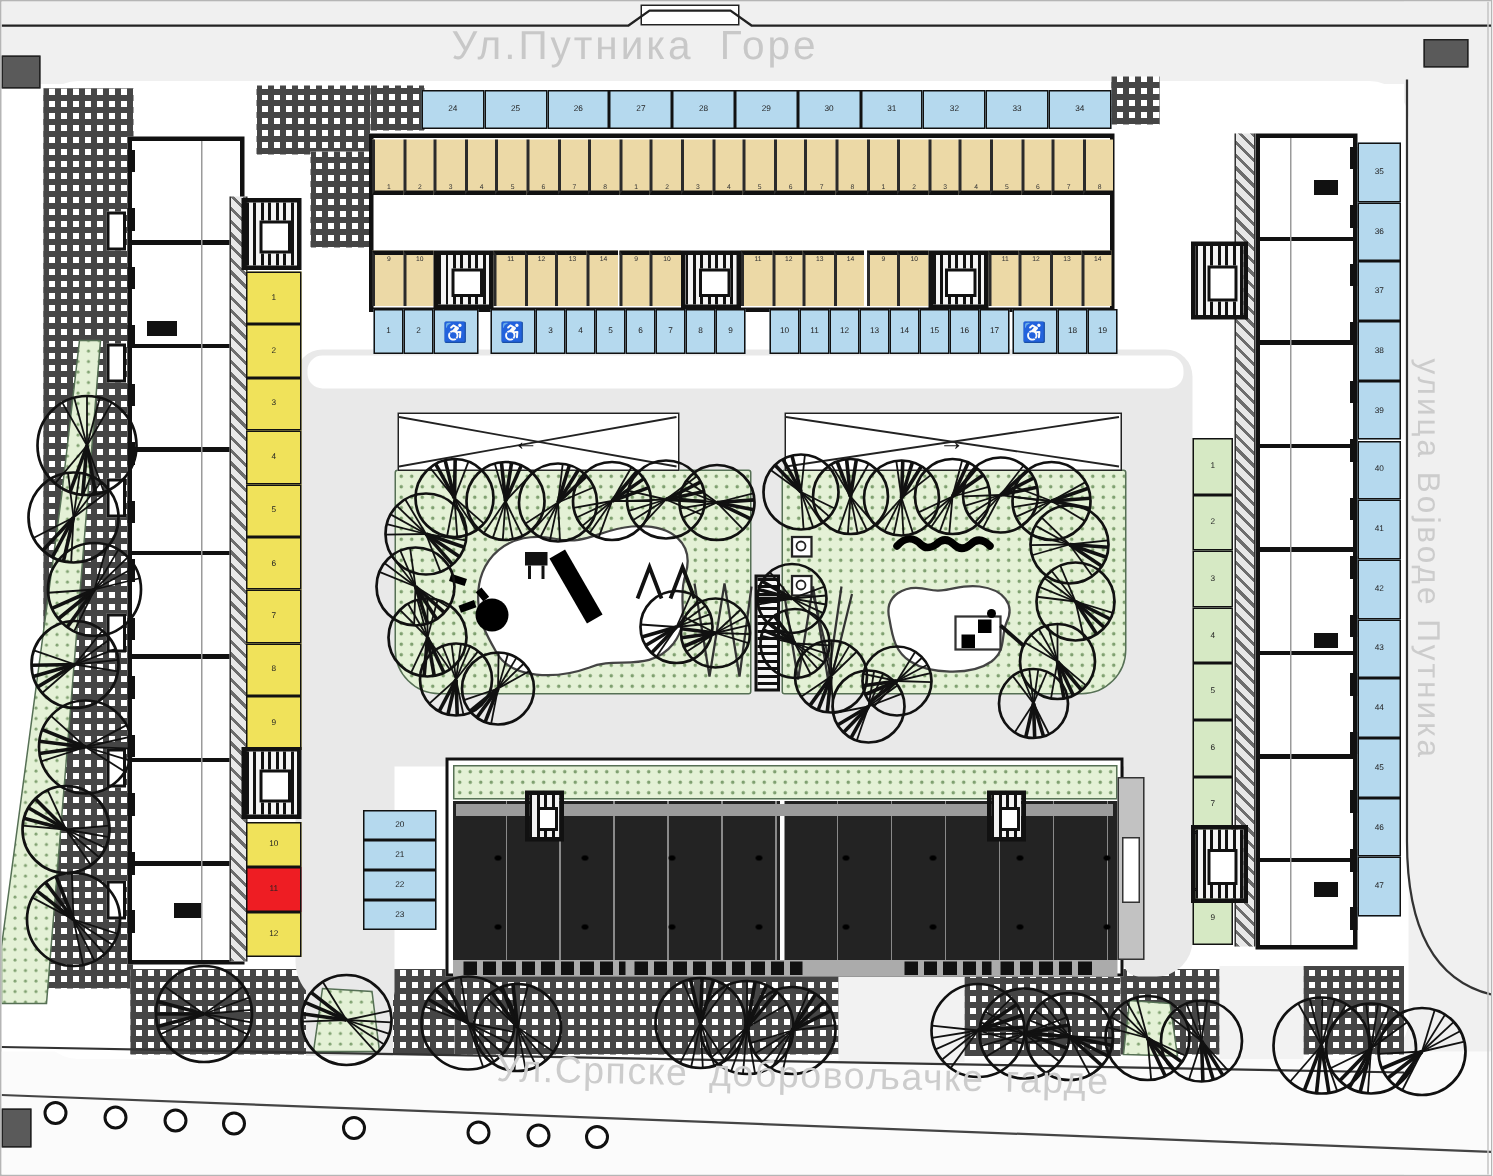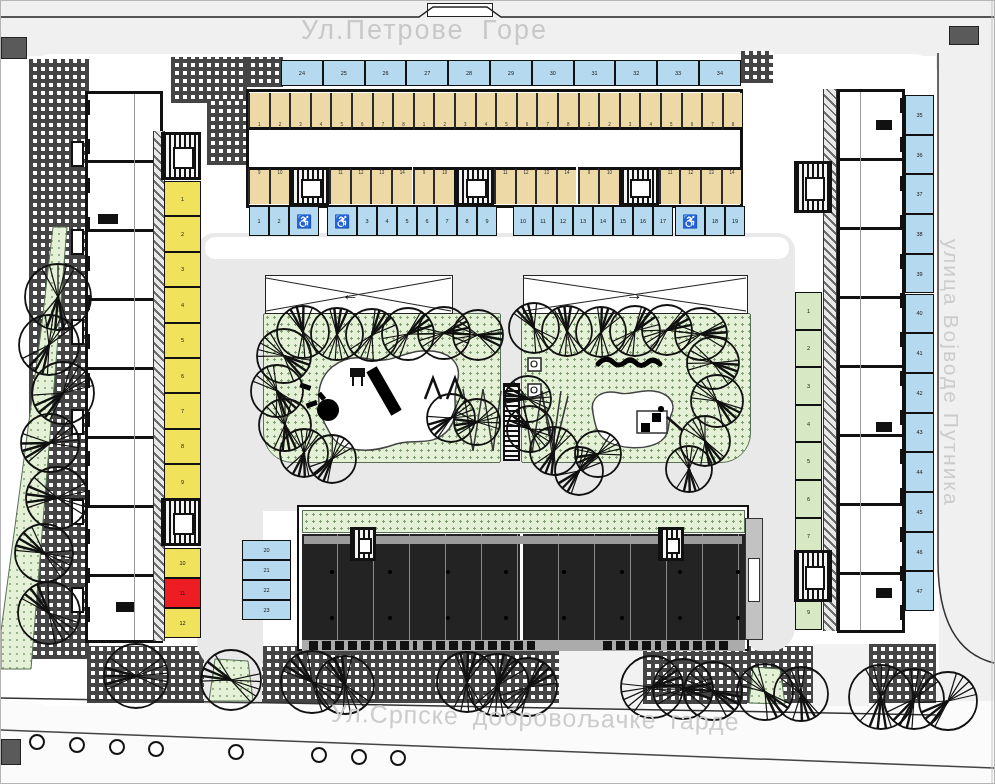--- a/index.html
+++ b/index.html
@@ -991,17 +991,17 @@
     </div>
   <div class="abs" id="balconies" style="left:0;top:0;width:995px;height:784px;z-index:6;pointer-events:none;">
       <div class="balc" style="position: absolute; box-sizing: border-box; left: 70px; top: 140px; width: 13px; height: 26px;"></div>
       <div class="balc" style="position: absolute; box-sizing: border-box; left: 70px; top: 228px; width: 13px; height: 26px;"></div>
       <div class="balc" style="position: absolute; box-sizing: border-box; left: 70px; top: 318px; width: 13px; height: 26px;"></div>
       <div class="balc" style="position: absolute; box-sizing: border-box; left: 70px; top: 408px; width: 13px; height: 26px;"></div>
       <div class="balc" style="position: absolute; box-sizing: border-box; left: 70px; top: 498px; width: 13px; height: 26px;"></div>
       <div class="balc" style="position: absolute; box-sizing: border-box; left: 70px; top: 586px; width: 13px; height: 26px;"></div>
     </div>
 
-  <div class="abs stlbl" style="left:300px;top:14px;font-size:27px;letter-spacing:2px;word-spacing:8px;color:#c8c8c8;z-index:9;">Ул.Петрове Горе</div>
+  <div class="abs stlbl" style="left:300px;top:14px;font-size:27px;letter-spacing:2px;word-spacing:8px;color:#c8c8c8;z-index:9;">Ул.Путника Горе</div>
   <div class="abs stlbl" style="left:330px;top:702px;font-size:25px;letter-spacing:1px;word-spacing:6px;color:#cccccc;transform:rotate(1.2deg);z-index:9;">Ул.Српске добровољачке гарде</div>
   <div class="abs stlbl" style="left:962px;top:238px;font-size:21px;letter-spacing:2px;color:#cccccc;transform:rotate(90deg);transform-origin:left top;z-index:9;">улица  Војводе  Путника</div>
 
 </div>
 
 </body></html>

